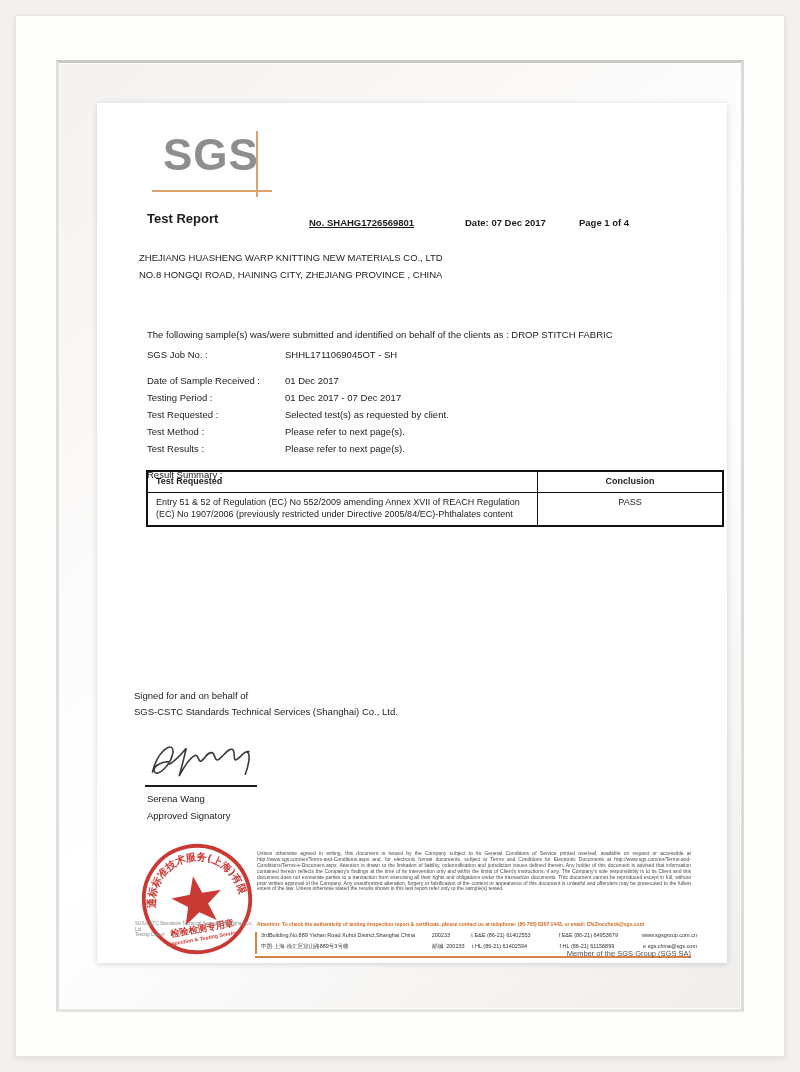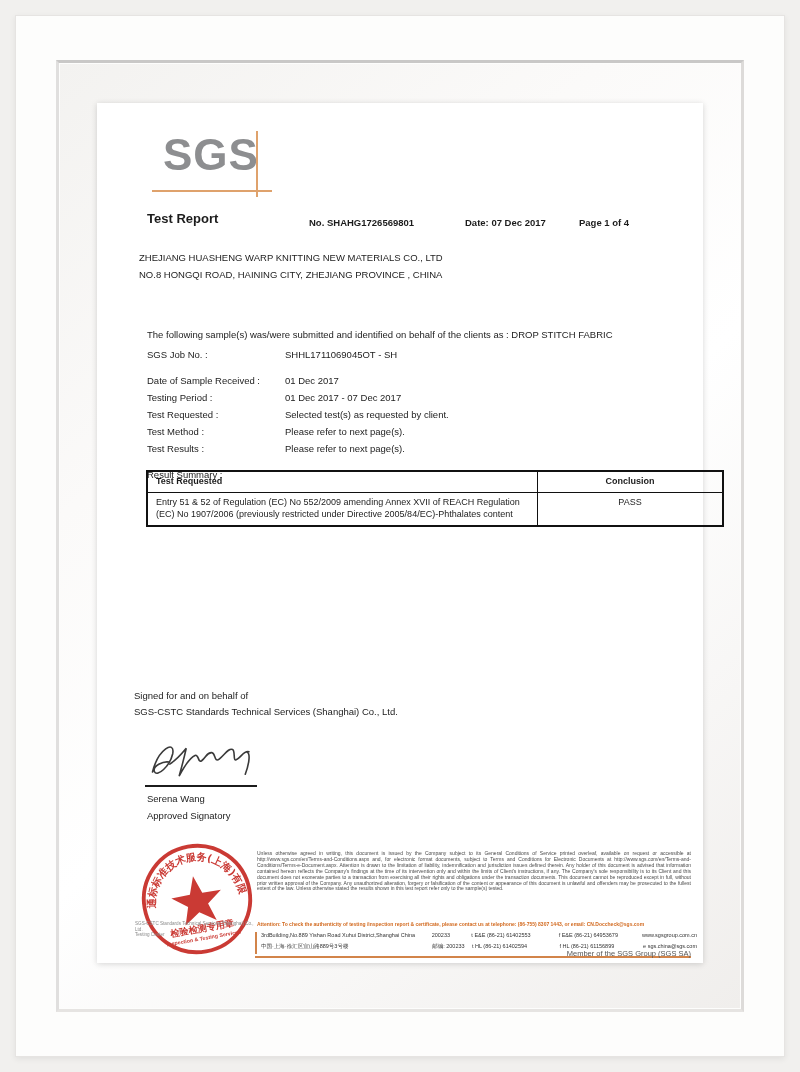--- a/index.html
+++ b/index.html
@@ -8,21 +8,21 @@
   
   .frame{position:absolute;left:15px;top:15px;right:15px;bottom:15px;
     background:#fdfdfc;border:1px solid #e6e4e2;box-shadow:0 2px 6px rgba(0,0,0,.07);}
   .frame-lip{position:absolute;left:40px;top:44px;right:40px;bottom:44px;
     border-top:3px solid #96959380;border-left:3px solid #b5b3b166;
     border-right:3px solid #dddbd9;border-bottom:3px solid #e6e4e2;}
   .mat{position:absolute;left:44px;top:48px;right:44px;bottom:48px;
     background:linear-gradient(140deg,#f3f2f0 0%,#fbfaf9 30%,#ffffff 55%,#f0eeec 100%);}
   
   .paper{position:absolute;left:97px;top:103px;width:606px;height:860px;
-    background:#ffffff;box-shadow:0 1px 6px rgba(0,0,0,.16);color:#1c1c1c;}
+    background:#ffffff;box-shadow:0 1px 6px rgba(0,0,0,.16);color:#1c1c1c;padding-left:24px;}
   .abs{position:absolute;}
   
   .sgs-logo{font-weight:bold;font-size:44px;letter-spacing:1px;color:#8d8e90;line-height:1;}
   .logo-hline{background:#dfa26c;height:2px;}
   .logo-vline{background:#dfa26c;width:2px;}
   
   .doc-title{font-size:13px;font-weight:bold;}
   .hdr-item{font-size:9.5px;font-weight:bold;}
   .body-txt{font-size:9.5px;}
   .line17{line-height:17px;}
@@ -61,21 +61,21 @@
     <div class="mat"></div>
   </div>
 
   <div class="paper">
 
     <div class="abs sgs-logo" style="left:66px;top:30px;">SGS</div>
     <div class="abs logo-hline" style="left:55px;top:87px;width:120px;"></div>
     <div class="abs logo-vline" style="left:159px;top:28px;height:66px;"></div>
 
     <div class="abs doc-title" style="left:50px;top:108px;">Test Report</div>
-    <div class="abs hdr-item" style="left:212px;top:114px;">No. SHAHG1726569801</div>
+    <div class="abs hdr-item" style="left:212px;top:114px;text-decoration:underline;">No. SHAHG1726569801</div>
     <div class="abs hdr-item" style="left:368px;top:114px;">Date: 07 Dec 2017</div>
     <div class="abs hdr-item" style="left:482px;top:114px;">Page 1 of 4</div>
 
     <div class="abs body-txt line17" style="left:42px;top:146px;width:520px;">
       <div>ZHEJIANG HUASHENG WARP KNITTING NEW MATERIALS CO., LTD</div>
       <div>NO.8 HONGQI ROAD, HAINING CITY, ZHEJIANG PROVINCE , CHINA</div>
     </div>
 
     <div class="abs body-txt" style="left:50px;top:226px;width:540px;">The following sample(s) was/were submitted and identified on behalf of the clients as : DROP STITCH FABRIC</div>
 

